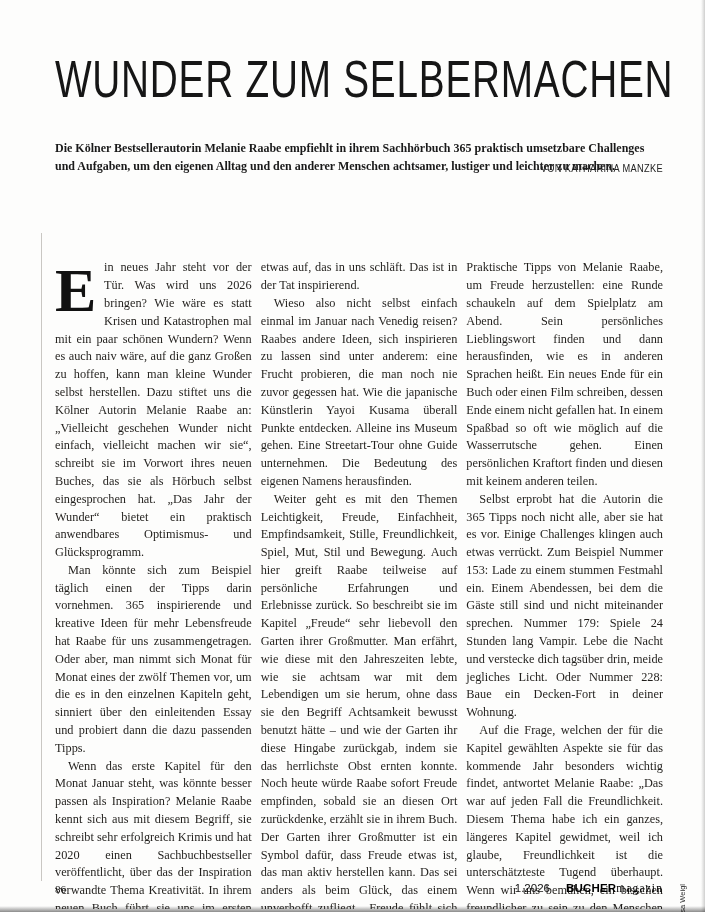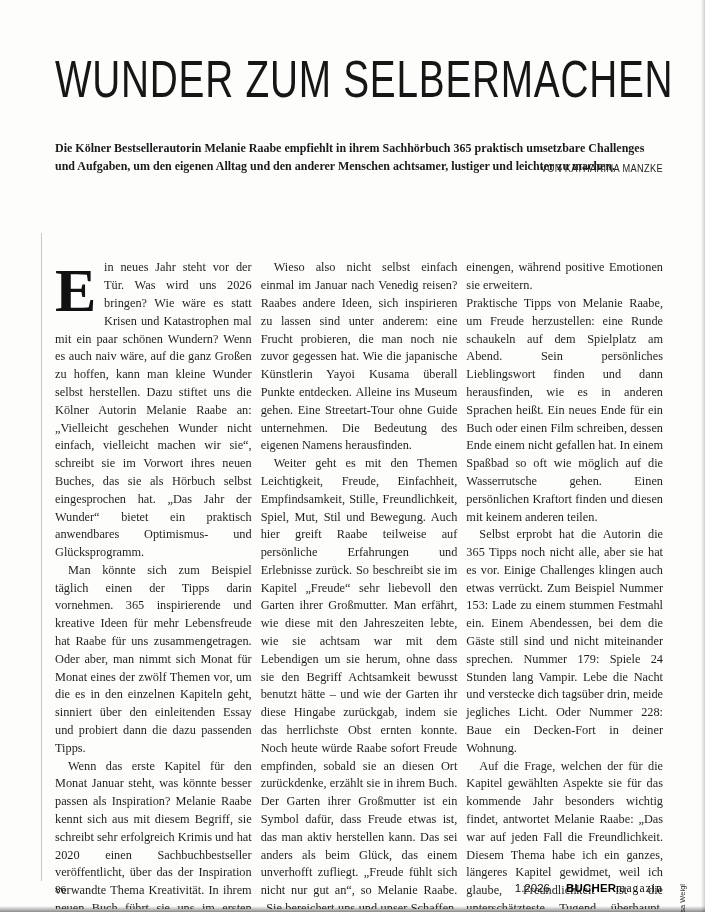--- a/index.html
+++ b/index.html
@@ -87,26 +87,26 @@
 
   <div class="cols">
 
     <div class="col">
       <p><span class="dropcap">E</span><span>in neues Jahr steht vor der Tür. Was wird uns 2026 bringen? Wie wäre es statt Krisen und Katastrophen mal mit ein paar schönen Wundern? Wenn es auch naiv wäre, auf die ganz Großen zu hoffen, kann man kleine Wunder selbst herstellen. Dazu stiftet uns die Kölner Autorin Melanie Raabe an: „Vielleicht geschehen Wunder nicht einfach, vielleicht machen wir sie“, schreibt sie im Vorwort ihres neuen Buches, das sie als Hörbuch selbst eingesprochen hat. „Das Jahr der Wunder“ bietet ein praktisch anwendbares Optimismus- und Glücksprogramm.</span></p>
       <p class="ind">Man könnte sich zum Beispiel täglich einen der Tipps darin vornehmen. 365 inspirierende und kreative Ideen für mehr Lebensfreude hat Raabe für uns zusammengetragen. Oder aber, man nimmt sich Monat für Monat eines der zwölf Themen vor, um die es in den einzelnen Kapiteln geht, sinniert über den einleitenden Essay und probiert dann die dazu passenden Tipps.</p>
       <p class="ind">Wenn das erste Kapitel für den Monat Januar steht, was könnte besser passen als Inspiration? Melanie Raabe kennt sich aus mit diesem Begriff, sie schreibt sehr erfolgreich Krimis und hat 2020 einen Sachbuchbestseller veröffentlicht, über das der Inspiration verwandte Thema Kreativität. In ihrem neuen Buch führt sie uns im ersten Kapitel in die Zeit zurück, in der sie drei Monate lang in Venedig lebte. Sie beschreibt, wie die Lagunenstadt sie zu Beginn des Jahres 2024 durch ihre Stille verzaubert hat: „Der Sound von Venedig im Januar besteht aus dem, was man hört, aber er besteht auch aus dem, was man nicht hört, aus dem, was auf allerschönste Art und Weise fehlt.“ In einer Stadt, die schläft, lässt sich das Leben, das bald erwachen wird, bereits erahnen. Vielleicht wacht dabei auch</p>
     </div>
 
     <div class="col">
+      <p>etwas auf, das in uns schläft. Das ist in der Tat inspirierend.</p>
       <p class="ind">Wieso also nicht selbst einfach einmal im Januar nach Venedig reisen? Raabes andere Ideen, sich inspirieren zu lassen sind unter anderem: eine Frucht probieren, die man noch nie zuvor gegessen hat. Wie die japanische Künstlerin Yayoi Kusama überall Punkte entdecken. Alleine ins Museum gehen. Eine Streetart-Tour ohne Guide unternehmen. Die Bedeutung des eigenen Namens herausfinden.</p>
       <p class="ind">Weiter geht es mit den Themen Leichtigkeit, Freude, Einfachheit, Empfindsamkeit, Stille, Freundlichkeit, Spiel, Mut, Stil und Bewegung. Auch hier greift Raabe teilweise auf persönliche Erfahrungen und Erlebnisse zurück. So beschreibt sie im Kapitel „Freude“ sehr liebevoll den Garten ihrer Großmutter. Man erfährt, wie diese mit den Jahreszeiten lebte, wie sie achtsam war mit dem Lebendigen um sie herum, ohne dass sie den Begriff Achtsamkeit bewusst benutzt hätte – und wie der Garten ihr diese Hingabe zurückgab, indem sie das herrlichste Obst ernten konnte. Noch heute würde Raabe sofort Freude empfinden, sobald sie an diesen Ort zurückdenke, erzählt sie in ihrem Buch. Der Garten ihrer Großmutter ist ein Symbol dafür, dass Freude etwas ist, das man aktiv herstellen kann. Das sei anders als beim Glück, das einem unverhofft zufliegt. „Freude fühlt sich nicht nur gut an“, so Melanie Raabe. „Sie bereichert uns und unser Schaffen. Ganz unabhängig davon, was wir vorhaben, Freude macht uns kreativer.“ Dabei beruft sie sich auf die US-Amerikanerin Barbara Fredrickson, für sie eine der Pionierinnen der positiven Psychologie, die festgestellt hat, dass negative Emotionen die Sicht von Menschen auf mögliche Handlungsoptionen</p>
     </div>
 
     <div class="col">
-      <p>einengen, während positive Emotionen sie erweitern.</p>
       <p>Praktische Tipps von Melanie Raabe, um Freude herzustellen: eine Runde schaukeln auf dem Spielplatz am Abend. Sein persönliches Lieblingswort finden und dann herausfinden, wie es in anderen Sprachen heißt. Ein neues Ende für ein Buch oder einen Film schreiben, dessen Ende einem nicht gefallen hat. In einem Spaßbad so oft wie möglich auf die Wasserrutsche gehen. Einen persönlichen Kraftort finden und diesen mit keinem anderen teilen.</p>
       <p class="ind">Selbst erprobt hat die Autorin die 365 Tipps noch nicht alle, aber sie hat es vor. Einige Challenges klingen auch etwas verrückt. Zum Beispiel Nummer 153: Lade zu einem stummen Festmahl ein. Einem Abendessen, bei dem die Gäste still sind und nicht miteinander sprechen. Nummer 179: Spiele 24 Stunden lang Vampir. Lebe die Nacht und verstecke dich tagsüber drin, meide jegliches Licht. Oder Nummer 228: Baue ein Decken-Fort in deiner Wohnung.</p>
       <p class="ind">Auf die Frage, welchen der für die Kapitel gewählten Aspekte sie für das kommende Jahr besonders wichtig findet, antwortet Melanie Raabe: „Das war auf jeden Fall die Freundlichkeit. Diesem Thema habe ich ein ganzes, längeres Kapitel gewidmet, weil ich glaube, Freundlichkeit ist die unterschätzteste Tugend überhaupt. Wenn wir uns bemühen, ein bisschen freundlicher zu sein zu den Menschen um uns herum, aber auch zu uns selbst, dann blüht unser Leben auf. Das ist die ultimative Win-win-Situation: Wenn wir ausgesucht freundlich sind, verbessern wir das Leben anderer Menschen, und sei es nur im Kleinen … Und gleichzeitig verschönern wir unser eigenes. Kindness matters!“</p>
 
     </div>
 
   </div>
 </div>
 
 <div class="footer-left">86</div>

